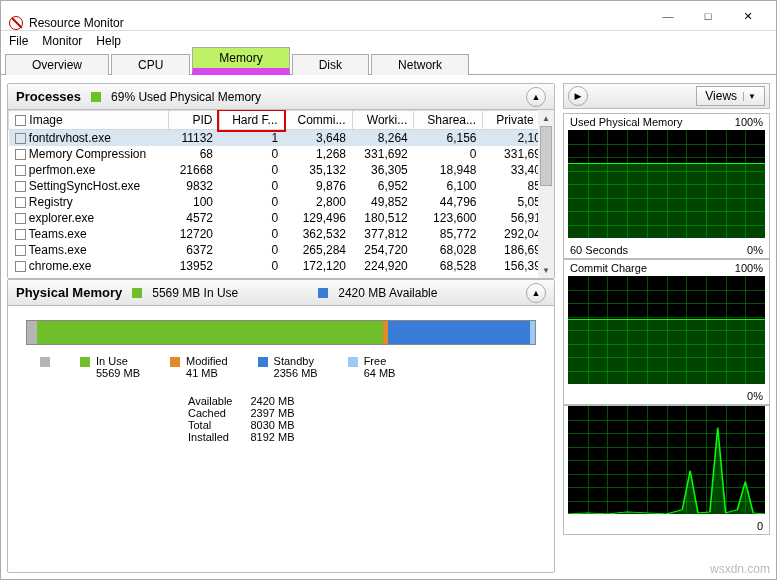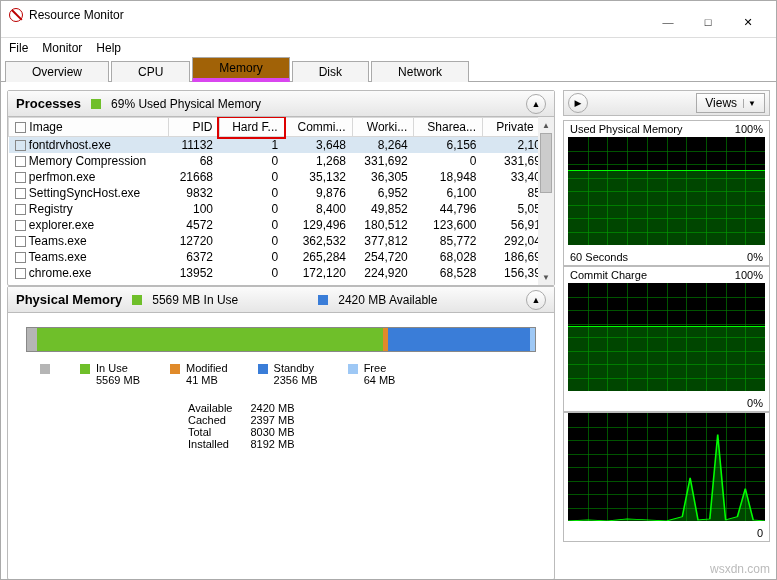--- a/index.html
+++ b/index.html
@@ -1,26 +1,26 @@
 <!DOCTYPE html>
 <html><head>
 <meta charset="utf-8">
 <style>
 * { box-sizing: border-box; margin: 0; padding: 0; }
 body { font-family: "Segoe UI", Tahoma, sans-serif; font-size: 12px; background: #fff; width: 777px; height: 580px; overflow: hidden; border: 1px solid #aaa; }
-.titlebar { height: 30px; display: flex; align-items: flex-start; padding: 0 8px; border-bottom: 1px solid #ddd; margin-top: 7px; }
+.titlebar { height: 30px; display: flex; align-items: flex-end; padding: 0 8px; border-bottom: 1px solid #ddd; }
 .titlebar .appicon { width: 14px; height: 14px; border: 1.5px solid #b00; border-radius: 50%; position: relative; margin-right: 6px; }
 .titlebar .appicon::after { content: ""; position: absolute; width: 14px; height: 1.5px; background: #b00; top: 5px; left: 0; transform: rotate(45deg); }
 .titlebar .title { flex: 1; }
 .titlebar .winbtn { width: 40px; height: 28px; display: flex; align-items: center; justify-content: center; font-family: "Segoe UI Symbol"; font-size: 11px; }
 .menubar { height: 20px; display: flex; align-items: center; gap: 14px; padding: 0 8px; }
 .menubar span { cursor: default; }
 .tabstrip { height: 24px; display: flex; align-items: flex-end; border-bottom: 1px solid #aaa; padding-left: 4px; }
 .tab { padding: 3px 26px; border: 1px solid #aaa; border-bottom: none; margin-right: 2px; background: #f4f4f4; font-size: 12px; position: relative; top: 1px; }
-.tab.active { background: #a16207; border-bottom: 4px solid #d946ef; }
+.tab.active { background: #bef264; border-bottom: 7px solid #d946ef; }
 .content { display: flex; height: calc(580px - 30px - 20px - 24px - 2px); }
 .left { width: 560px; display: flex; flex-direction: column; padding: 8px 6px 6px 6px; }
 .right { flex: 1; padding: 8px 6px 6px 2px; display: flex; flex-direction: column; gap: 4px; }
 .panel { border: 1px solid #bbb; border-radius: 2px; background: #fff; }
 .panel-hdr { height: 26px; background: linear-gradient(#fbfbfb,#e6e6e6); border-bottom: 1px solid #bbb; display: flex; align-items: center; padding: 0 8px; gap: 10px; }
 .panel-hdr b { font-weight: bold; font-size: 13px; }
 .sq { width: 10px; height: 10px; display: inline-block; }
 .hdr-right { margin-left: auto; display: flex; align-items: center; gap: 6px; }
 .chevbtn { width: 20px; height: 20px; border: 1px solid #aaa; border-radius: 50%; background: linear-gradient(#fff,#e8e8e8); display: flex; align-items: center; justify-content: center; font-size: 9px; }
 .table { width: 100%; border-collapse: collapse; font-size: 12px; }
@@ -135,21 +135,21 @@
                 <td class="num">0</td>
                 <td class="num">9,876</td>
                 <td class="num">6,952</td>
                 <td class="num">6,100</td>
                 <td class="num">852</td>
               </tr>
               <tr>
                 <td><span class="chk"></span> Registry</td>
                 <td class="num">100</td>
                 <td class="num">0</td>
-                <td class="num">8,400</td>
+                <td class="num">2,800</td>
                 <td class="num">49,852</td>
                 <td class="num">44,796</td>
                 <td class="num">5,056</td>
               </tr>
               <tr>
                 <td><span class="chk"></span> explorer.exe</td>
                 <td class="num">4572</td>
                 <td class="num">0</td>
                 <td class="num">129,496</td>
                 <td class="num">180,512</td>

